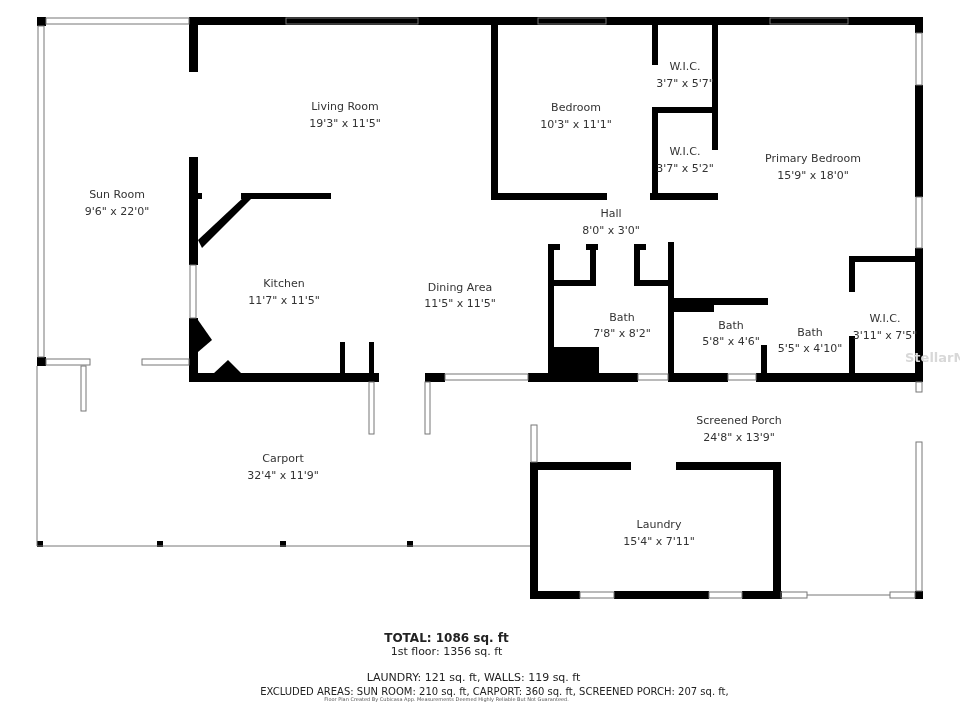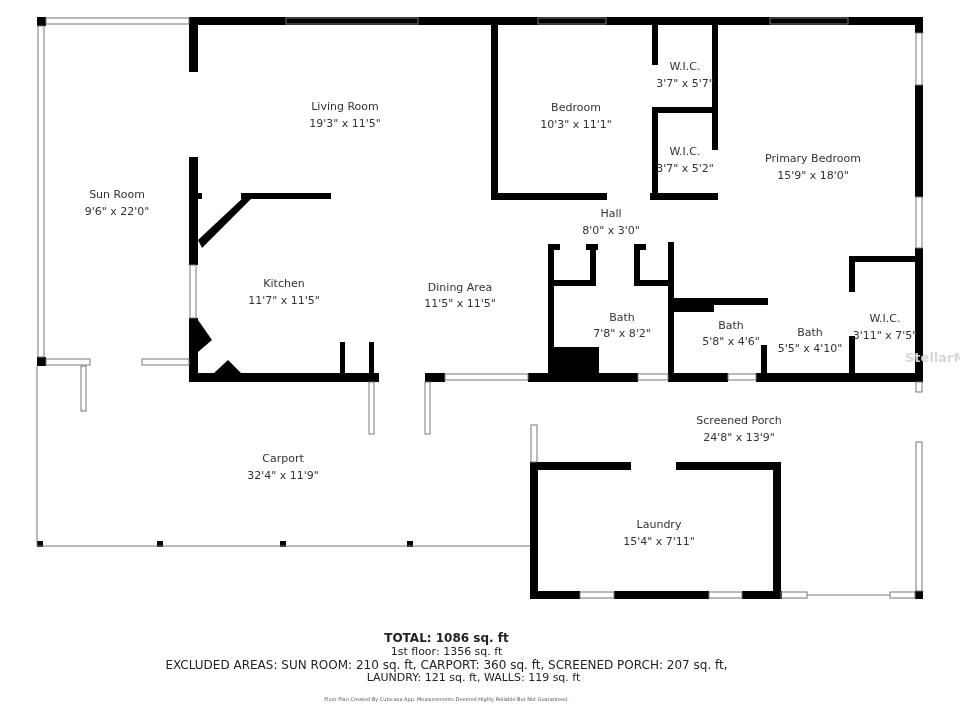--- a/index.html
+++ b/index.html
@@ -2,21 +2,21 @@
 <html><head>
 <meta charset="utf-8">
 <style>
   html, body { margin:0; padding:0; background:#ffffff; }
   body { width:960px; height:720px; position:relative; overflow:hidden; font-family:"DejaVu Sans", sans-serif; }
   #plan { position:absolute; left:0; top:0; }
   .lbl { font-family:"DejaVu Sans", sans-serif; font-size:11px; fill:#333; text-anchor:middle; }
   .footer { position:absolute; left:0; width:893px; text-align:center; color:#222; font-family:"DejaVu Sans", sans-serif; }
   .f-total { top:631px; font-size:12px; font-weight:bold; }
   .f-floor { top:645px; font-size:11px; }
-  .f-ex1 { top:658px; font-size:12px; }
+  .f-ex1 { top:686px; font-size:10px;padding-left:48px; }
   .f-ex2 { top:671px; font-size:11px;margin-left:27px; }
   .f-note { top:696px; font-size:5px; color:#555; }
   .watermark { position:absolute; left:905px; top:350px; font-size:13px; color:#d8d8d8; font-family:"DejaVu Sans", sans-serif; font-weight:bold; }
 </style>
 </head>
 <body>
 
 <svg id="plan" width="960" height="620" viewBox="0 0 960 620" xmlns="http://www.w3.org/2000/svg">
 
   <g fill="#000">

